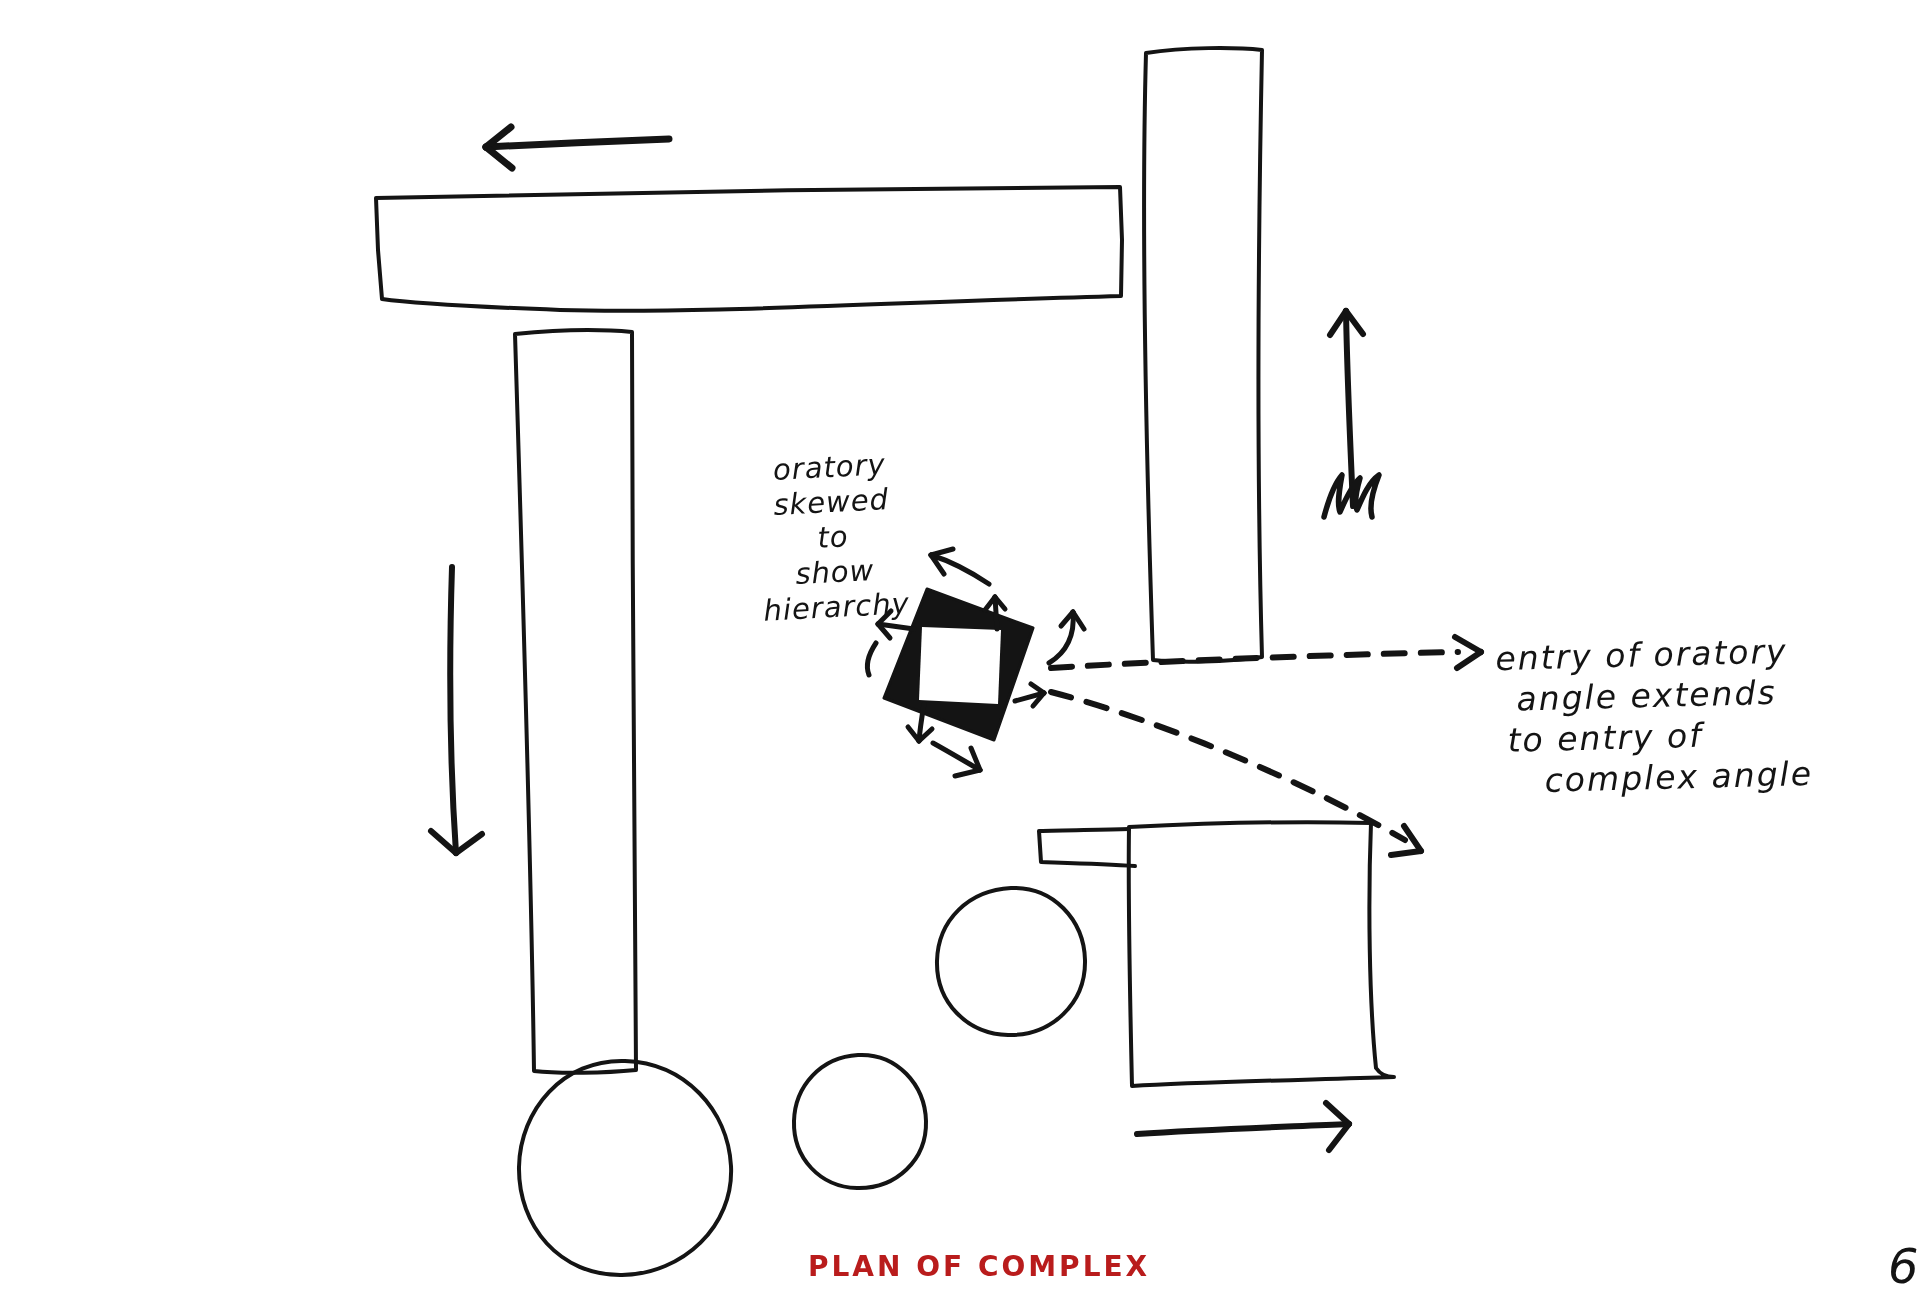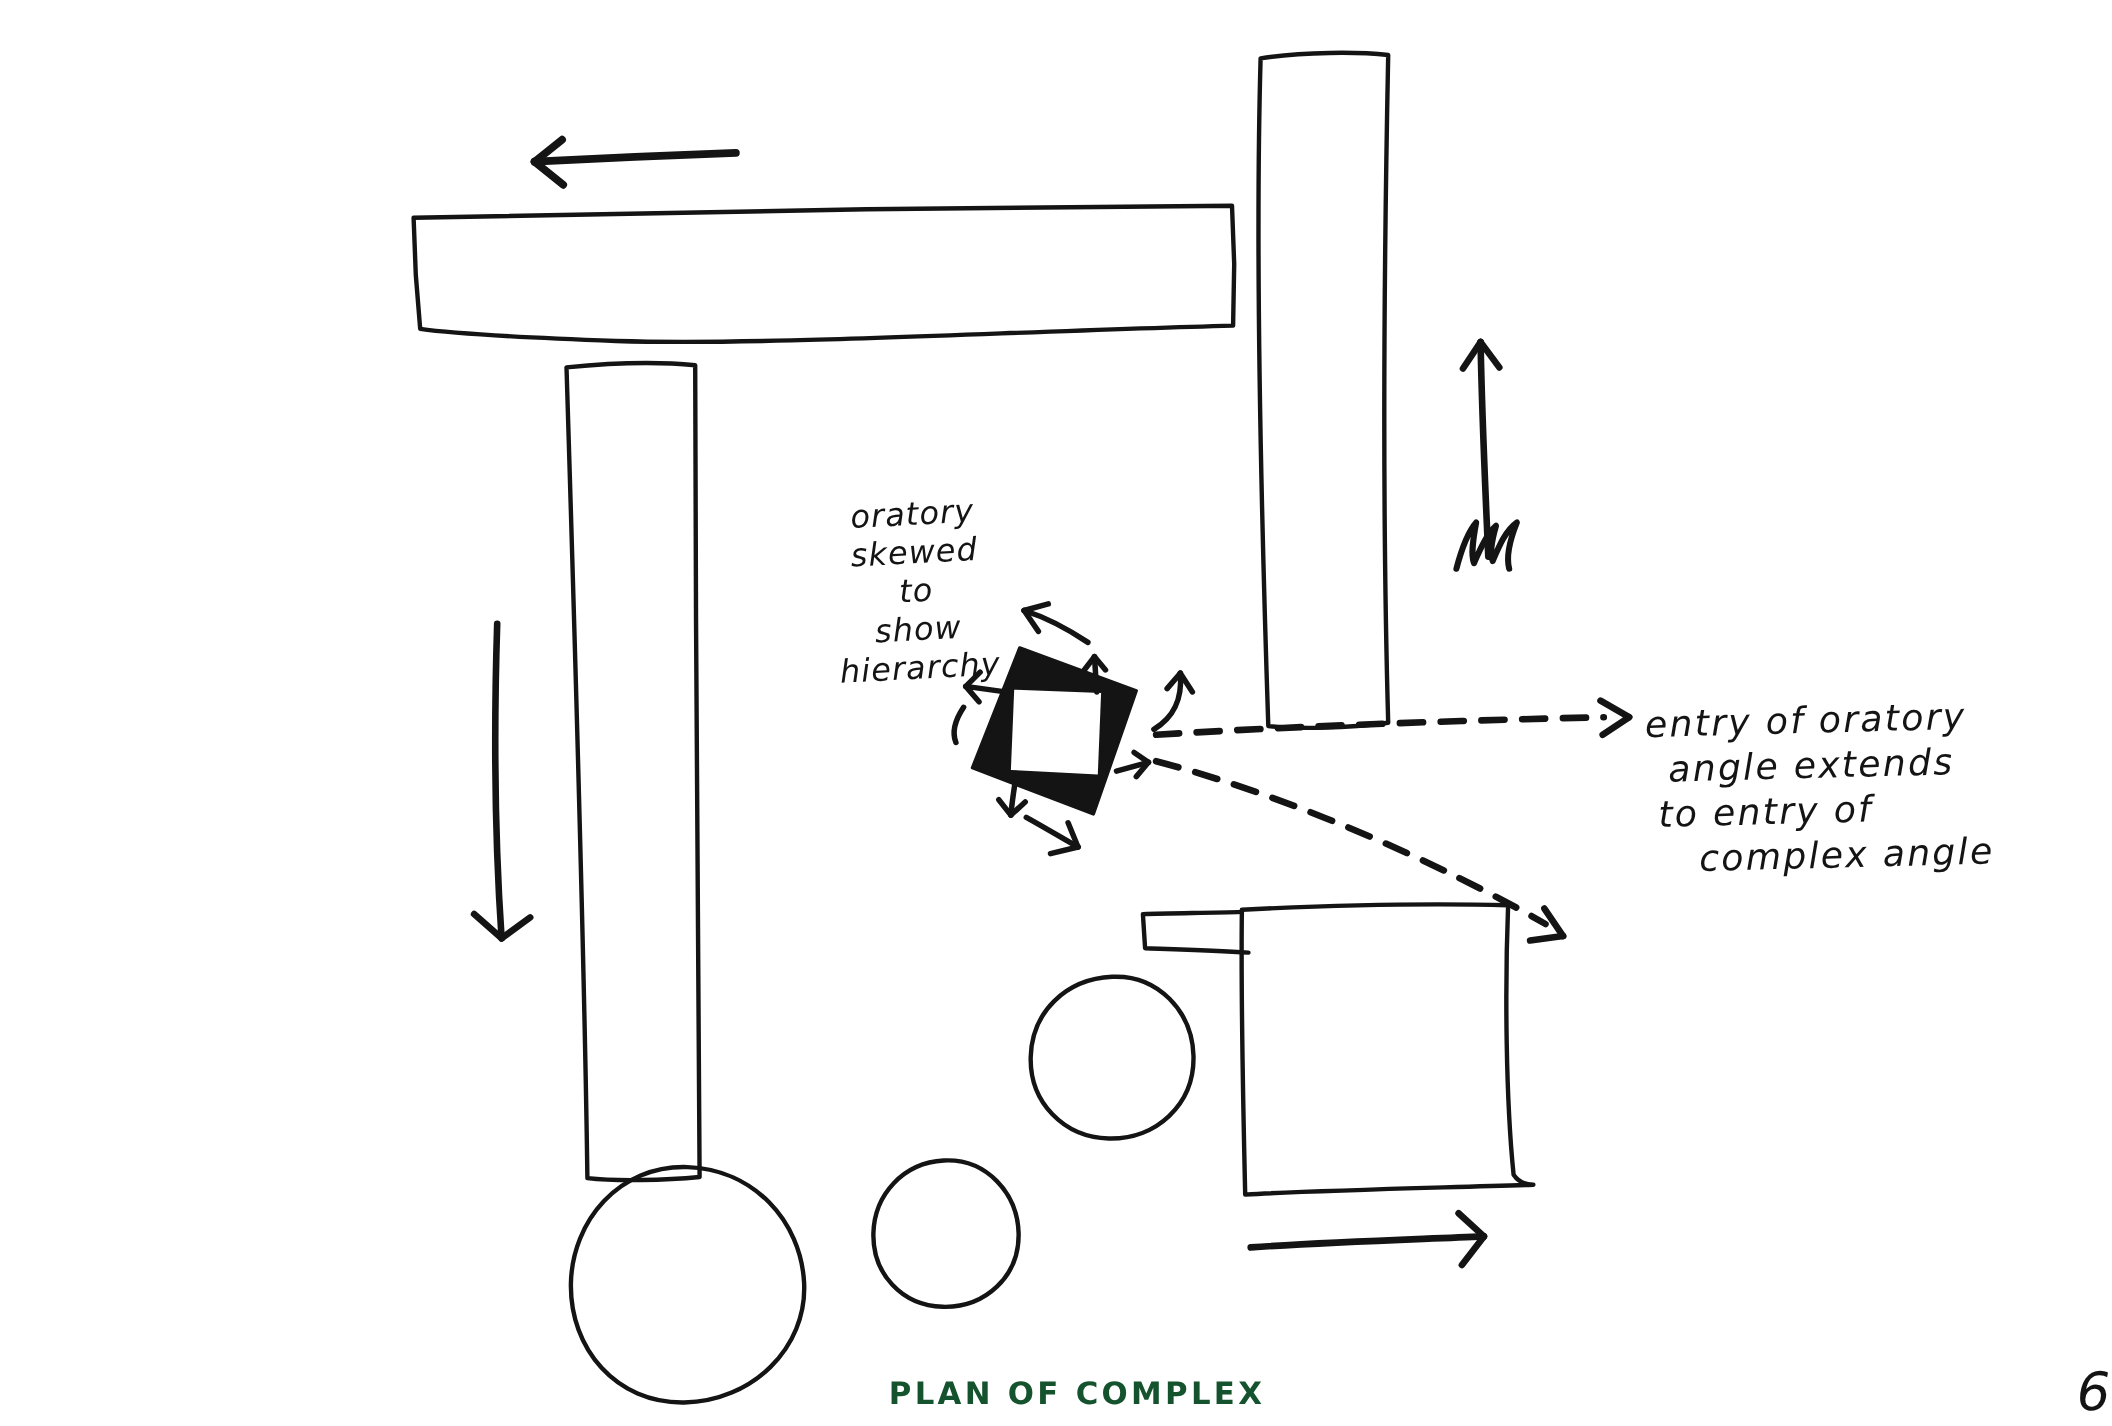--- a/index.html
+++ b/index.html
@@ -43,21 +43,21 @@
   .note-entry .line:nth-child(3) { margin-left: 10px; }
   .note-entry .line:nth-child(4) { margin-left: 46px; }
   .caption {
     position: absolute;
     left: 808px;
     top: 1250px;
     font-size: 28px;
     font-weight: 600;
     letter-spacing: 3px;
     font-family: "DejaVu Sans", sans-serif;
-    color: #14532d;
+    color: #b91c1c;
   }
   .corner-mark {
     position: absolute;
     left: 1888px;
     top: 1238px;
     font-size: 48px;
     font-style: italic;
     color: #141414;
   }
 </style>

